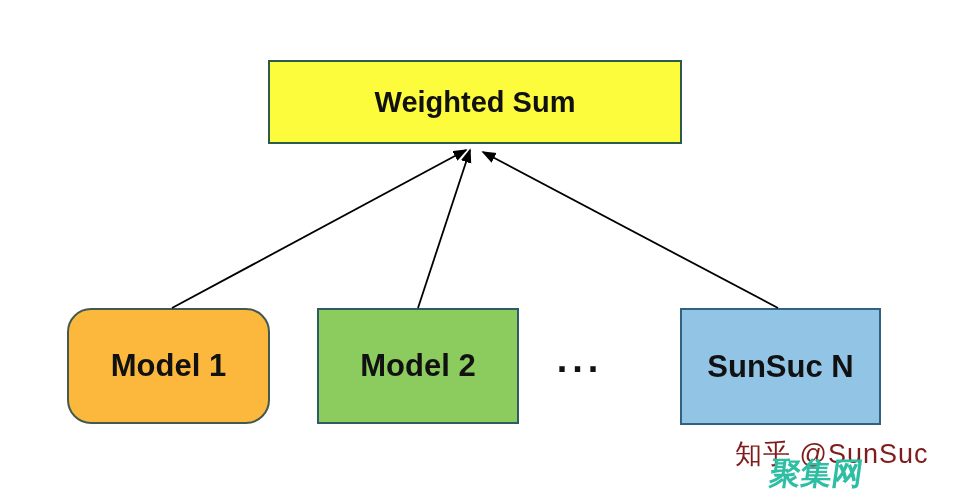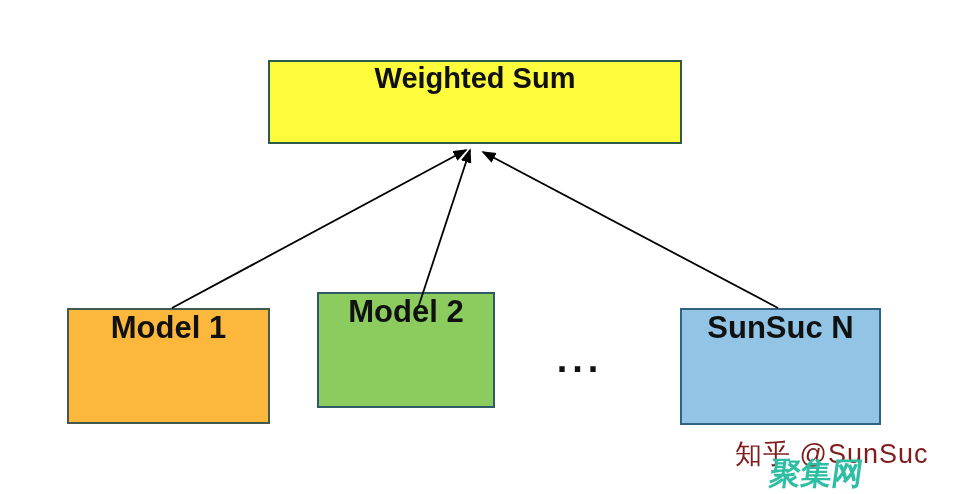--- a/index.html
+++ b/index.html
@@ -22,21 +22,21 @@
     z-index: 3;
     pointer-events: none;
   }
   .arrows line {
     stroke: #000000;
     stroke-width: 1.8;
   }
   .box {
     position: absolute;
     display: flex;
-    align-items: flex-start;
+    align-items: center;
     justify-content: center;
     box-sizing: border-box;
     border: 2px solid #33505a;
     color: #111111;
     font-weight: bold;
     z-index: 2;
   }
   .box-output {
     left: 268px; top: 60px;
     width: 414px; height: 84px;
@@ -45,22 +45,22 @@
     font-size: 29px;
   }
   .box-model { font-size: 31px; }
   .box-model1 {
     left: 67px; top: 308px;
     width: 203px; height: 116px;
     background: #fbb83d;
     border-color: #44594e;
   }
   .box-model2 {
-    left: 317px; top: 292px;
-    width: 178px; height: 116px;
+    left: 317px; top: 308px;
+    width: 202px; height: 116px;
     background: #8ccb5e;
     border-color: #2e5b66;
   }
   .box-modeln {
     left: 680px; top: 308px;
     width: 201px; height: 117px;
     background: #92c4e6;
     border-color: #32627f;
   }
   .ellipsis {
@@ -108,21 +108,21 @@
     </defs>
     <line x1="172" y1="308" x2="466" y2="150" marker-end="url(#ah)" style="stroke: rgb(0, 0, 0);"></line>
     <line x1="418" y1="308" x2="470" y2="150" marker-end="url(#ah)" style="stroke: rgb(0, 0, 0);"></line>
     <line x1="778" y1="308" x2="483" y2="152" marker-end="url(#ah)" style="stroke: rgb(0, 0, 0);"></line>
   </svg>
 
   <div class="box box-output" style="background-color: rgb(252, 252, 61); border-color: rgb(45, 91, 74);">
     <span>Weighted Sum</span>
   </div>
 
-  <div class="box box-model box-model1" style="background-color: rgb(251, 184, 61); border-color: rgb(68, 89, 78);">
+  <div class="box box-model box-model1" style="background-color: rgb(251, 184, 61); border-color: rgb(68, 89, 78); border-radius: 24px;">
     <span>Model 1</span>
   </div>
 
   <div class="box box-model box-model2" style="background-color: rgb(140, 203, 94); border-color: rgb(46, 91, 102);">
     <span>Model 2</span>
   </div>
 
   <div class="box box-model box-modeln" style="background-color: rgb(146, 196, 230); border-color: rgb(50, 98, 127);">
     <span>SunSuc N</span>
   </div>

